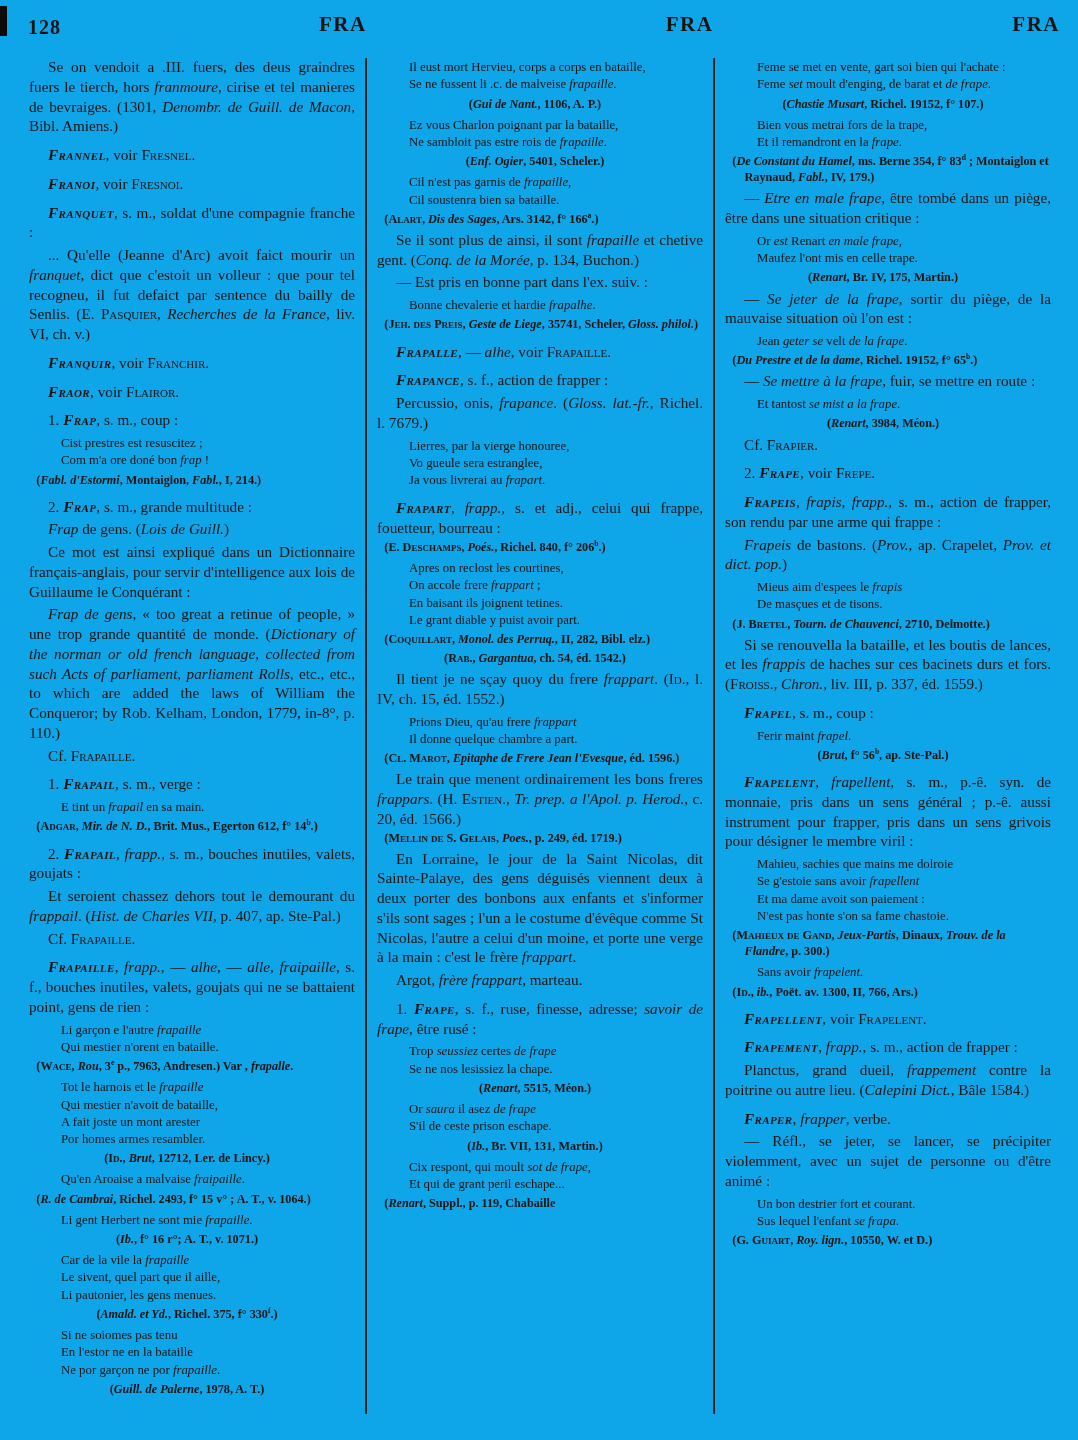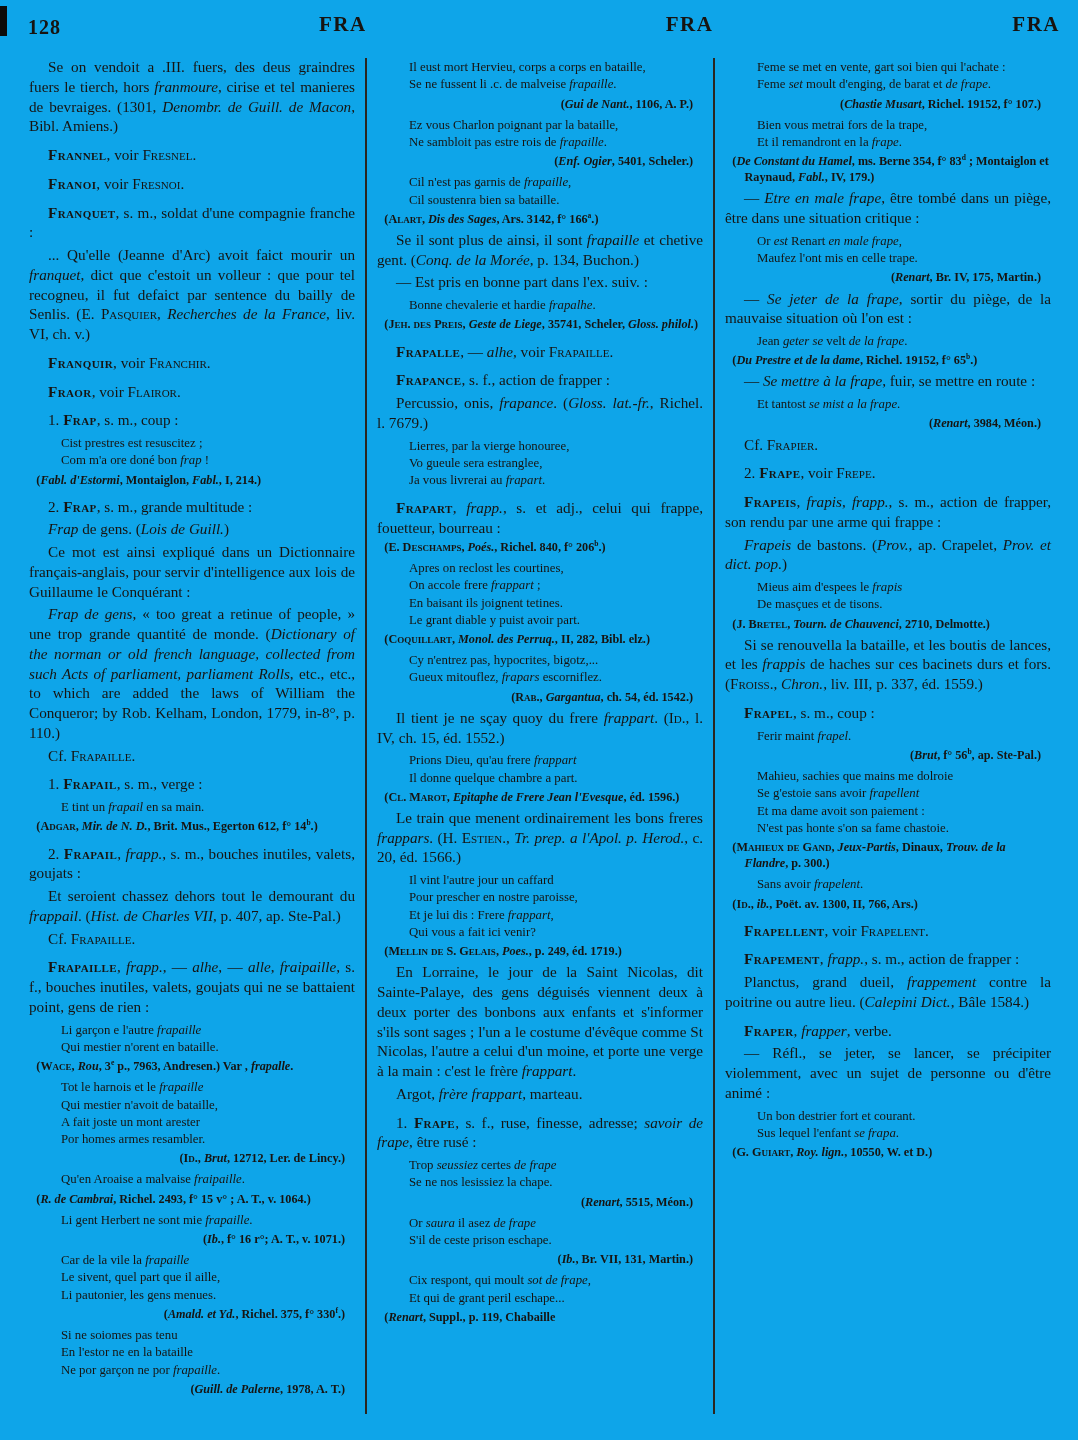--- a/index.html
+++ b/index.html
@@ -14,24 +14,24 @@
   .hsec{flex:1 1 0;text-align:right;font-weight:bold;font-size:21px;letter-spacing:1.5px;}
   .columns{display:flex;height:calc(100% - 60px);}
   .col{flex:1 1 0;padding:0 9px;overflow:hidden;}
   .rule{width:2px;background:#2b2620;margin:4px 1px 0 1px;}
   .blk{line-height:1.3;}
   .p,.entry{font-size:15.2px;text-align:justify;text-indent:1.25em;margin-top:3px;}
   .entry{margin-top:9px;}
   .verse{font-size:12.8px;font-weight:normal;margin:5px 0 2px 2.5em;line-height:1.35;}
   .vline{white-space:normal;}
   .cite{font-size:12.2px;font-weight:bold;margin:1px 0 3px 0;line-height:1.32;text-indent:-1em;padding-left:1.6em;}
-  .cite.align-right{text-align:right;text-indent:0;padding-left:0;padding-right:10px;}
+  .cite.align-right{text-align:center;text-indent:0;padding-left:0;padding-right:10px;}
   .seg.i{font-style:italic;}
   .seg.sc{font-variant:small-caps;}
-  .seg.hw{font-weight:bold;font-variant:small-caps;letter-spacing:0.4px;}
+  .seg.hw{font-weight:bold;font-variant:small-caps;letter-spacing:0.4px;font-style:italic;}
   .seg.sup{vertical-align:super;font-size:0.62em;}
   .artifact{position:absolute;background:#0c0b0a;}
   #art1{left:0;top:6px;width:7px;height:30px;}
 </style>
 </head>
 <body>
 
 <div class="page" style="background: #0ea5e9; color: rgb(23, 20, 17);">
   <div class="artifact" id="art1"></div>
   <div class="header">
@@ -135,38 +135,28 @@
         </div>
         <div class="blk entry"><span class="seg hw">Frapart</span><span class="seg">, </span><span class="seg i">frapp.</span><span class="seg">, s. et adj., celui qui frappe, fouetteur, bourreau :</span></div>
         <div class="blk cite"><span class="seg">(E. </span><span class="seg sc">Deschamps</span><span class="seg">, </span><span class="seg i">Poés.</span><span class="seg">, Richel. 840, f° 206</span><span class="seg sup">b</span><span class="seg">.)</span></div>
         <div class="blk verse">
           <div class="vline"><span class="seg">Apres on reclost les courtines,</span></div>
           <div class="vline"><span class="seg">On accole frere </span><span class="seg i">frappart</span><span class="seg"> ;</span></div>
           <div class="vline"><span class="seg">En baisant ils joignent tetines.</span></div>
           <div class="vline"><span class="seg">Le grant diable y puist avoir part.</span></div>
         </div>
         <div class="blk cite"><span class="seg">(</span><span class="seg sc">Coquillart</span><span class="seg">, </span><span class="seg i">Monol. des Perruq.</span><span class="seg">, II, 282, Bibl. elz.)</span></div>
-        <div class="blk verse">
-          <div class="vline"><span class="seg">Cy n'entrez pas, hypocrites, bigotz,...</span></div>
-          <div class="vline"><span class="seg">Gueux mitouflez, </span><span class="seg i">frapars</span><span class="seg"> escorniflez.</span></div>
-        </div>
         <div class="blk cite align-right"><span class="seg">(</span><span class="seg sc">Rab.</span><span class="seg">, </span><span class="seg i">Gargantua</span><span class="seg">, ch. 54, éd. 1542.)</span></div>
         <div class="blk p"><span class="seg">Il tient je ne sçay quoy du frere </span><span class="seg i">frappart</span><span class="seg">. (</span><span class="seg sc">Id.</span><span class="seg">, l. IV, ch. 15, éd. 1552.)</span></div>
         <div class="blk verse">
           <div class="vline"><span class="seg">Prions Dieu, qu'au frere </span><span class="seg i">frappart</span></div>
           <div class="vline"><span class="seg">Il donne quelque chambre a part.</span></div>
         </div>
         <div class="blk cite"><span class="seg">(</span><span class="seg sc">Cl. Marot</span><span class="seg">, </span><span class="seg i">Epitaphe de Frere Jean l'Evesque</span><span class="seg">, éd. 1596.)</span></div>
         <div class="blk p"><span class="seg">Le train que menent ordinairement les bons freres </span><span class="seg i">frappars</span><span class="seg">. (H. </span><span class="seg sc">Estien.</span><span class="seg">, </span><span class="seg i">Tr. prep. a l'Apol. p. Herod.</span><span class="seg">, c. 20, éd. 1566.)</span></div>
-        <div class="blk verse">
-          <div class="vline"><span class="seg">Il vint l'autre jour un caffard</span></div>
-          <div class="vline"><span class="seg">Pour prescher en nostre paroisse,</span></div>
-          <div class="vline"><span class="seg">Et je lui dis : Frere </span><span class="seg i">frappart</span><span class="seg">,</span></div>
-          <div class="vline"><span class="seg">Qui vous a fait ici venir?</span></div>
-        </div>
         <div class="blk cite"><span class="seg">(</span><span class="seg sc">Mellin de S. Gelais</span><span class="seg">, </span><span class="seg i">Poes.</span><span class="seg">, p. 249, éd. 1719.)</span></div>
         <div class="blk p"><span class="seg">En Lorraine, le jour de la Saint Nicolas, dit Sainte-Palaye, des gens déguisés viennent deux à deux porter des bonbons aux enfants et s'informer s'ils sont sages ; l'un a le costume d'évêque comme St Nicolas, l'autre a celui d'un moine, et porte une verge à la main : c'est le frère </span><span class="seg i">frappart</span><span class="seg">.</span></div>
         <div class="blk p"><span class="seg">Argot, </span><span class="seg i">frère frappart</span><span class="seg">, marteau.</span></div>
         <div class="blk entry"><span class="seg">1. </span><span class="seg hw">Frape</span><span class="seg">, s. f., ruse, finesse, adresse; </span><span class="seg i">savoir de frape</span><span class="seg">, être rusé :</span></div>
         <div class="blk verse">
           <div class="vline"><span class="seg">Trop </span><span class="seg i">seussiez</span><span class="seg"> certes </span><span class="seg i">de frape</span></div>
           <div class="vline"><span class="seg">Se ne nos lesissiez la chape.</span></div>
         </div>
         <div class="blk cite align-right"><span class="seg">(</span><span class="seg i">Renart</span><span class="seg">, 5515, Méon.)</span></div>
         <div class="blk verse">
@@ -216,20 +206,21 @@
           <div class="vline"><span class="seg">Mieus aim d'espees le </span><span class="seg i">frapis</span></div>
           <div class="vline"><span class="seg">De masçues et de tisons.</span></div>
         </div>
         <div class="blk cite"><span class="seg">(J. </span><span class="seg sc">Bretel</span><span class="seg">, </span><span class="seg i">Tourn. de Chauvenci</span><span class="seg">, 2710, Delmotte.)</span></div>
         <div class="blk p"><span class="seg">Si se renouvella la bataille, et les boutis de lances, et les </span><span class="seg i">frappis</span><span class="seg"> de haches sur ces bacinets durs et fors. (</span><span class="seg sc">Froiss.</span><span class="seg">, </span><span class="seg i">Chron.</span><span class="seg">, liv. III, p. 337, éd. 1559.)</span></div>
         <div class="blk entry"><span class="seg hw">Frapel</span><span class="seg">, s. m., coup :</span></div>
         <div class="blk verse">
           <div class="vline"><span class="seg">Ferir maint </span><span class="seg i">frapel</span><span class="seg">.</span></div>
         </div>
         <div class="blk cite align-right"><span class="seg">(</span><span class="seg i">Brut</span><span class="seg">, f° 56</span><span class="seg sup">b</span><span class="seg">, ap. Ste-Pal.)</span></div>
+        <div class="blk entry"><span class="seg hw">Frapelent</span><span class="seg">, </span><span class="seg i">frapellent</span><span class="seg">, s. m., p.-ê. syn. de monnaie, pris dans un sens général ; p.-ê. aussi instrument pour frapper, pris dans un sens grivois pour désigner le membre viril :</span></div>
         <div class="blk verse">
           <div class="vline"><span class="seg">Mahieu, sachies que mains me dolroie</span></div>
           <div class="vline"><span class="seg">Se g'estoie sans avoir </span><span class="seg i">frapellent</span></div>
           <div class="vline"><span class="seg">Et ma dame avoit son paiement :</span></div>
           <div class="vline"><span class="seg">N'est pas honte s'on sa fame chastoie.</span></div>
         </div>
         <div class="blk cite"><span class="seg">(</span><span class="seg sc">Mahieux de Gand</span><span class="seg">, </span><span class="seg i">Jeux-Partis</span><span class="seg">, Dinaux, </span><span class="seg i">Trouv. de la Flandre</span><span class="seg">, p. 300.)</span></div>
         <div class="blk verse">
           <div class="vline"><span class="seg">Sans avoir </span><span class="seg i">frapelent</span><span class="seg">.</span></div>
         </div>

